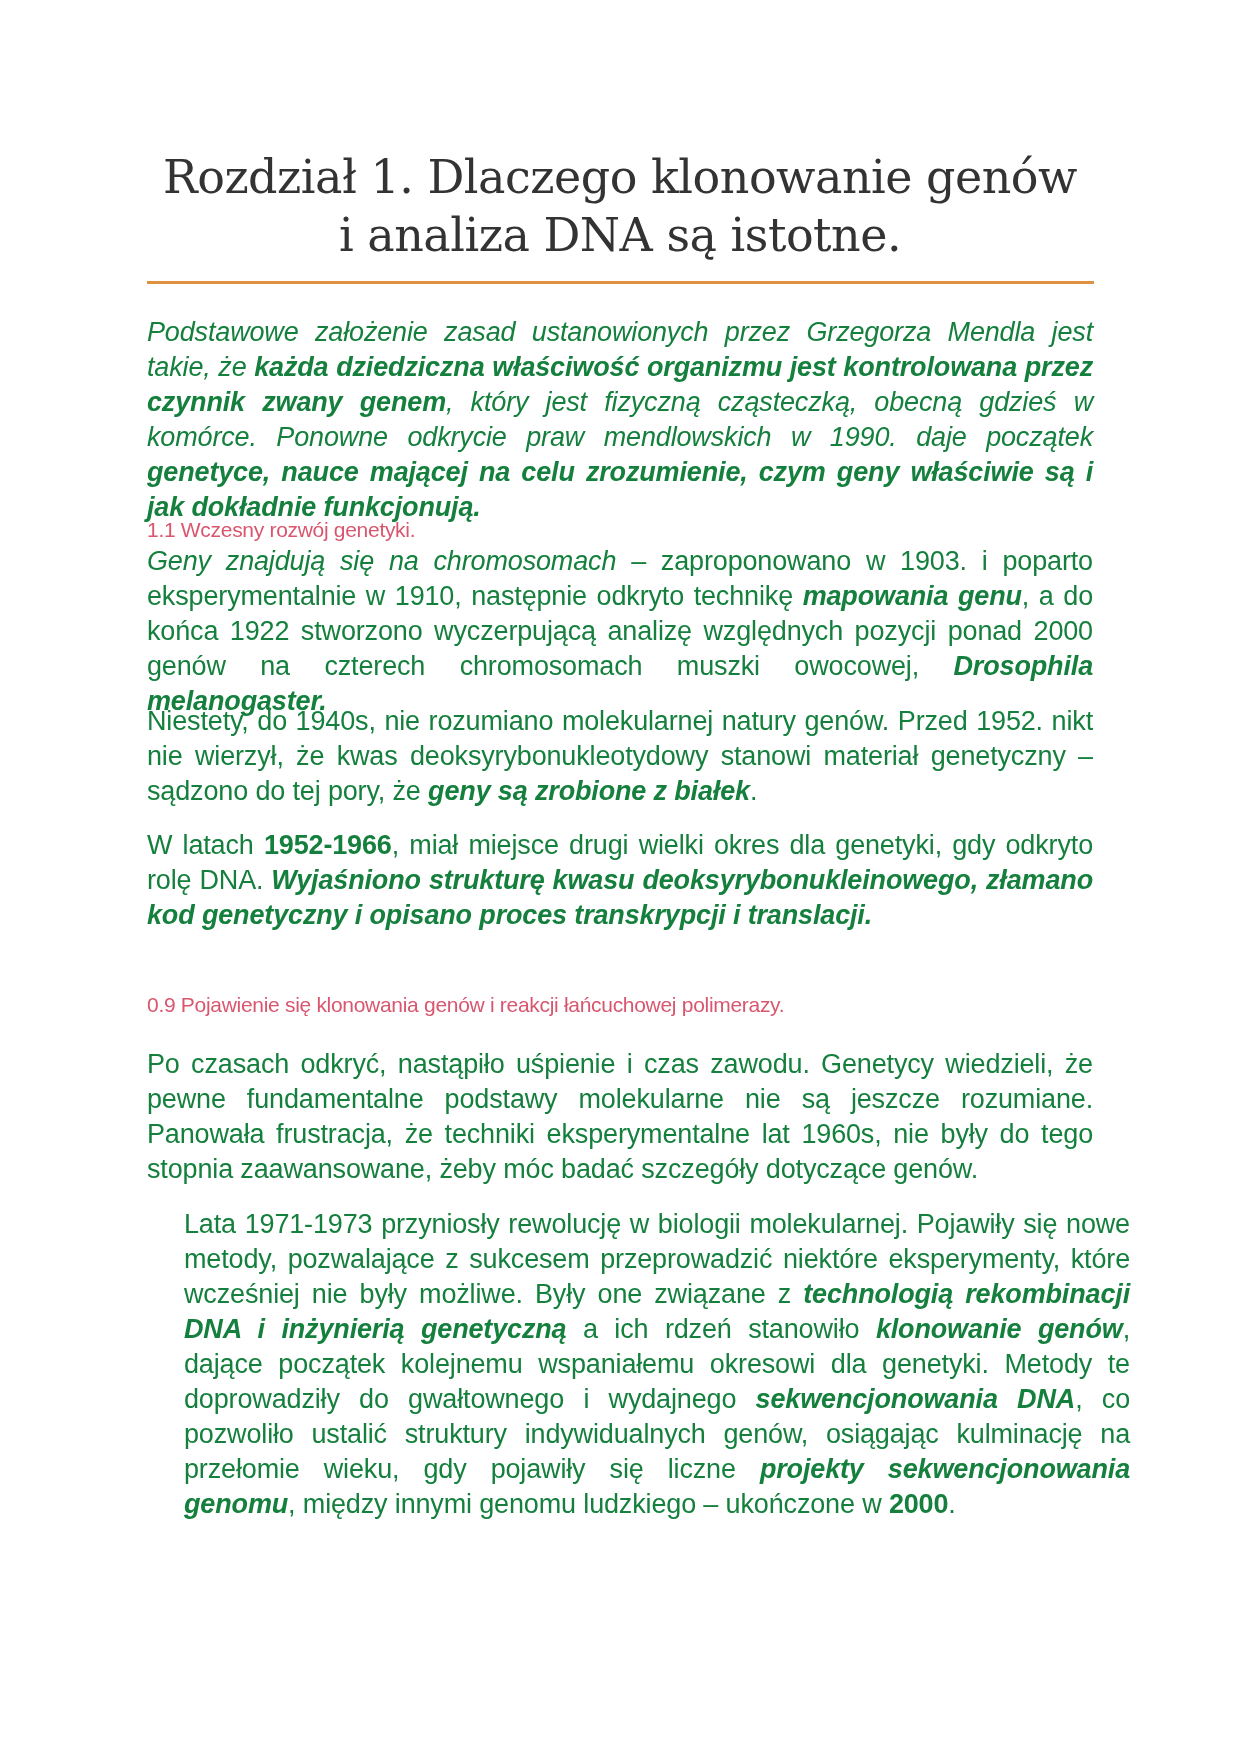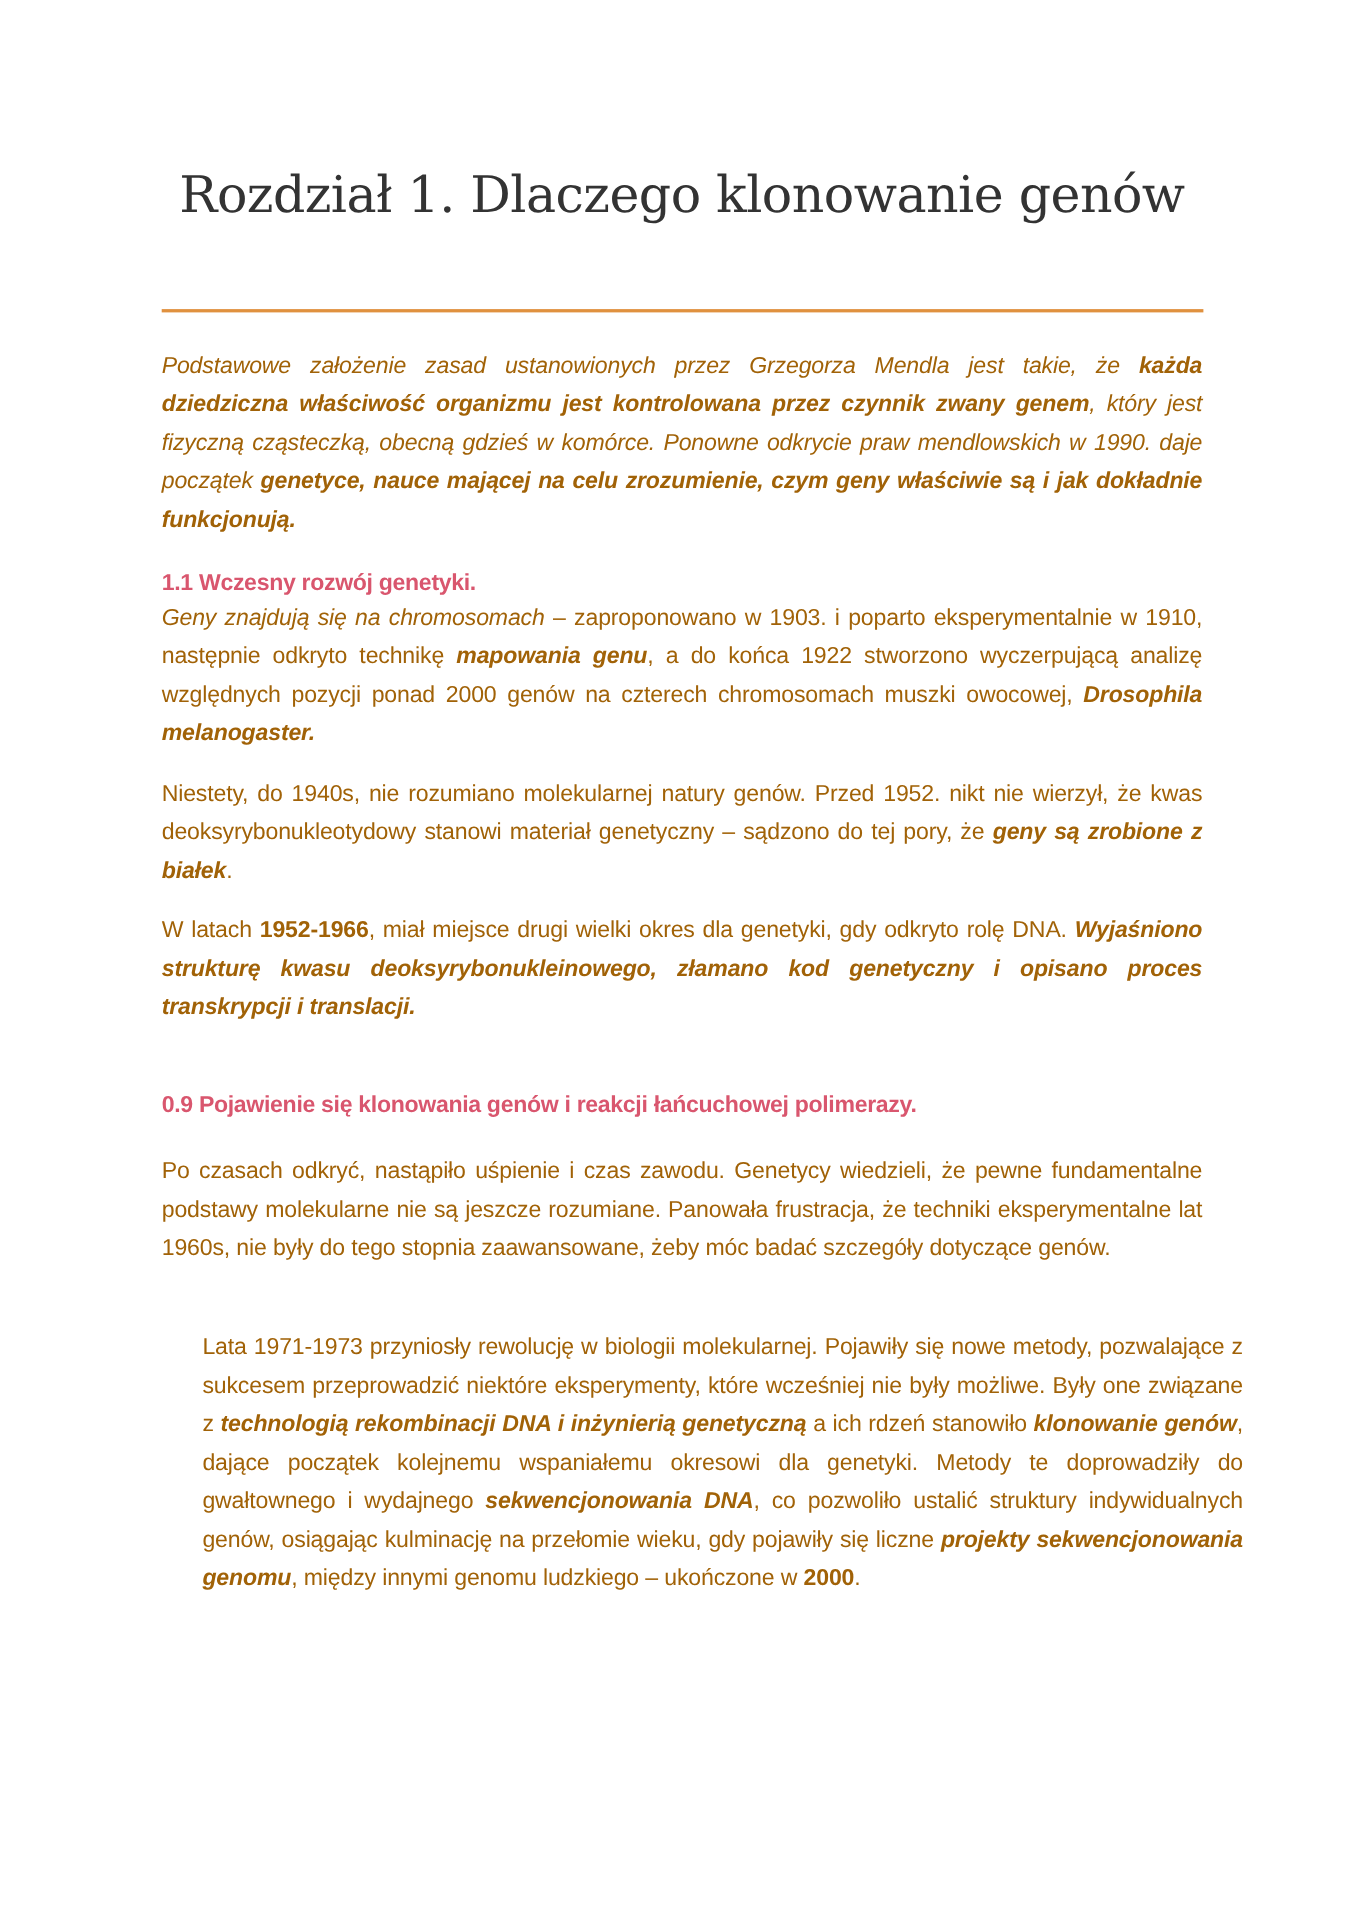--- a/index.html
+++ b/index.html
@@ -11,48 +11,49 @@
       font-size: 46px; line-height: 58px; color: #333333;
       text-align: center; letter-spacing: -0.5px; margin: 0; font-weight: normal;
     }
     .rule {
       position: absolute; left: 147px; top: 281px; width: 947px; height: 3px;
       background: #e0913f;
     }
     .body {
       position: absolute; left: 147px; width: 946px;
       font-family: "Liberation Sans", "DejaVu Sans", sans-serif;
-      font-size: 21px; line-height: 35px; color: #a16207;
+      font-size: 27px; line-height: 35px; color: #15803d;
       text-align: justify; margin: 0; letter-spacing: -0.15px;
     }
     .intro { top: 315px; font-style: italic; }
     .h2 {
       position: absolute; left: 147px; width: 946px; margin: 0;
       font-family: "Liberation Sans", "DejaVu Sans", sans-serif;
-      font-size: 21px; font-weight: bold; color: #d9566e; line-height: 30px;
+      font-size: 21px; font-weight: normal; color: #d9566e; line-height: 30px;
       letter-spacing: -0.3px;
     }
     .s11 { top: 515px; }
     .p1 { top: 544px; }
     .p2 { top: 704px; }
     .p3 { top: 828px; }
     .s12 { top: 990px; }
     .p4 { top: 1047px; }
     .p5 { top: 1207px; margin-left: 37px; }
     b, strong { font-weight: bold; }
     .bi { font-weight: bold; font-style: italic; }
     .it { font-style: italic; }
   </style>
 </head>
 <body>
 
 <div class="page">
 
   <h1 class="title">
     <span>Rozdział 1. Dlaczego klonowanie genów</span><br>
+    <span>i analiza DNA są istotne.</span>
   </h1>
 
   <div class="rule" style="background: rgb(224, 145, 63);"></div>
 
   <p class="body intro"><span>Podstawowe założenie zasad ustanowionych przez Grzegorza Mendla jest takie, że </span><b>każda dziedziczna właściwość organizmu jest kontrolowana przez czynnik zwany genem</b><span>, który jest fizyczną cząsteczką, obecną gdzieś w komórce. Ponowne odkrycie praw mendlowskich w 1990. daje początek </span><b>genetyce, nauce mającej na celu zrozumienie, czym geny właściwie są i jak dokładnie funkcjonują.</b></p>
 
   <h2 class="h2 s11" style="color: rgb(217, 86, 110);">1.1 Wczesny rozwój genetyki.</h2>
 
   <p class="body p1"><span class="it">Geny znajdują się na chromosomach</span><span> – zaproponowano w 1903. i poparto eksperymentalnie w 1910, następnie odkryto technikę </span><span class="bi">mapowania genu</span><span>, a do końca 1922 stworzono wyczerpującą analizę względnych pozycji ponad 2000 genów na czterech chromosomach muszki owocowej, </span><span class="bi">Drosophila melanogaster.</span></p>
 

